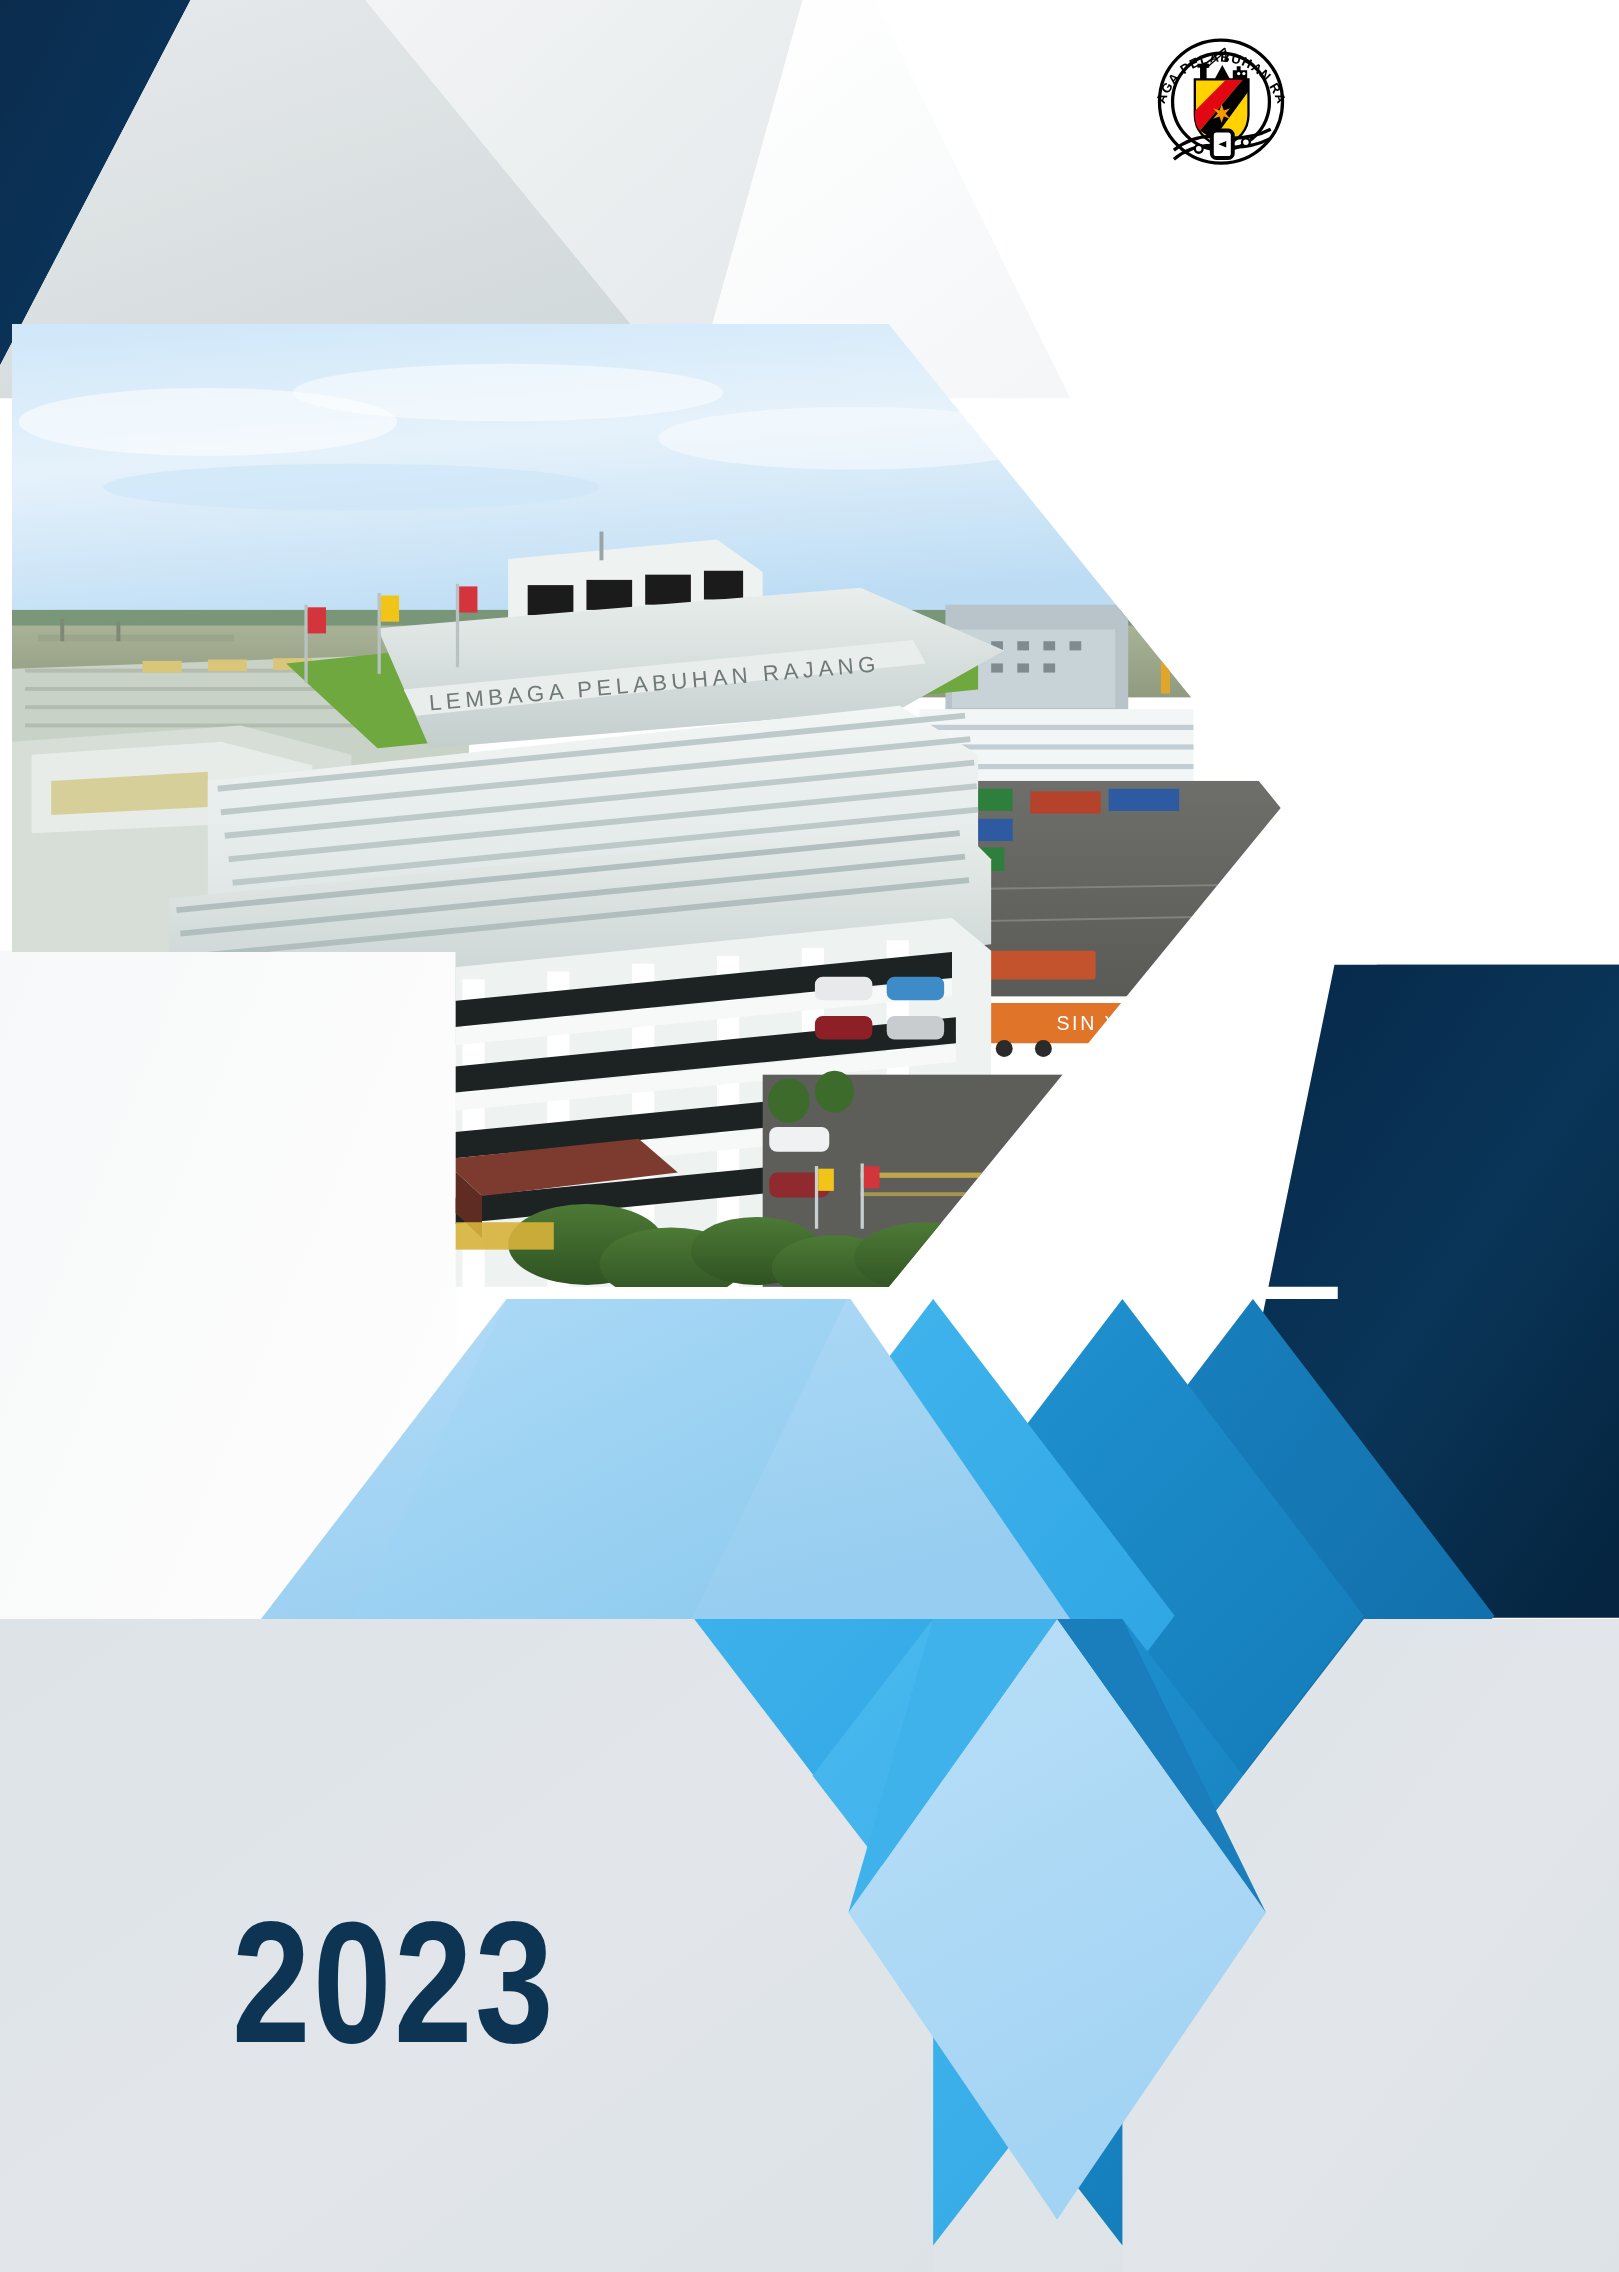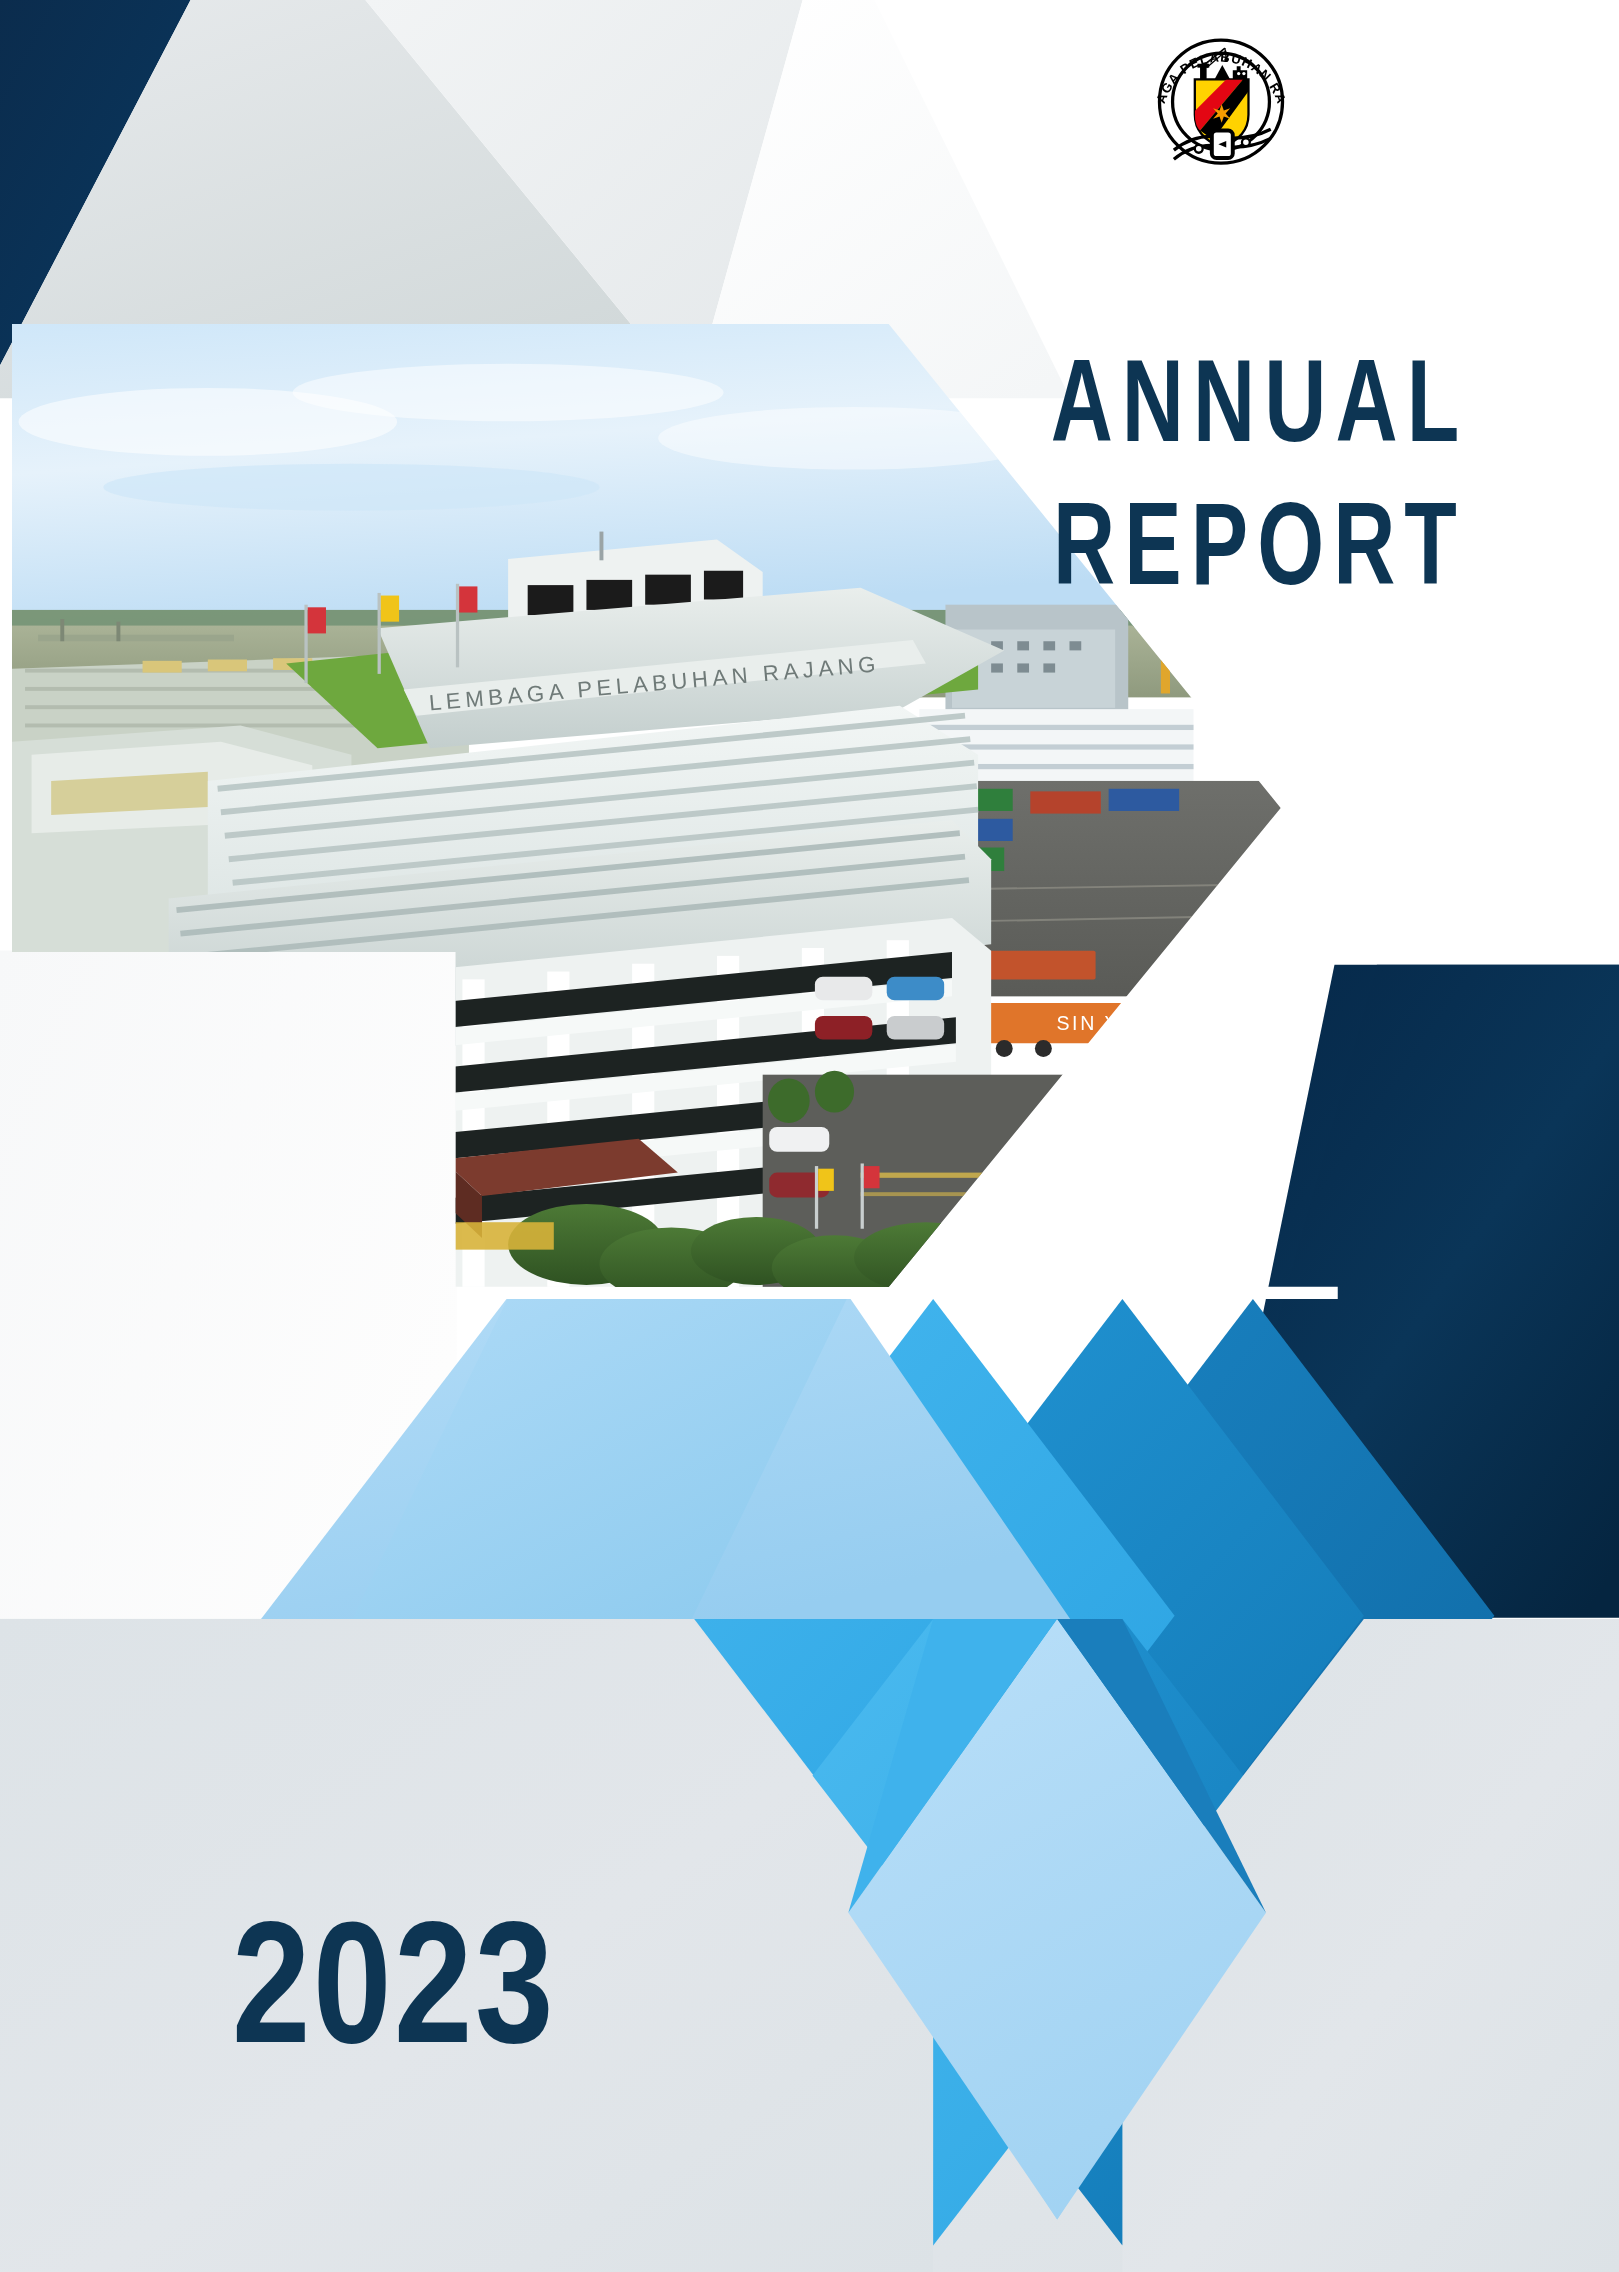--- a/index.html
+++ b/index.html
@@ -476,21 +476,17 @@
     </g>
 
     <path d="M38 182 Q70 156 110 162 Q150 168 186 150" fill="none" stroke="#000000" stroke-width="5"></path>
     <path d="M38 196 Q70 170 110 176 Q150 182 186 164" fill="none" stroke="#000000" stroke-width="5"></path>
     <rect x="96" y="152" width="32" height="42" rx="7" fill="#ffffff" stroke="#000000" stroke-width="6"></rect>
     <path d="M106 173 L118 168 L118 178 Z" fill="#000000"></path>
     <circle cx="76" cy="180" r="6" fill="#ffffff" stroke="#000000" stroke-width="3.5"></circle>
     <circle cx="148" cy="170" r="6" fill="#ffffff" stroke="#000000" stroke-width="3.5"></circle>
   </svg>
 
-  <div class="title-block">
-    <div class="title-line l1">ANNUAL</div>
-    <div class="title-line l2">REPORT</div>
-  </div>
 
   <div class="year">2023</div>
 
 </div>
 
 
 </body></html>

